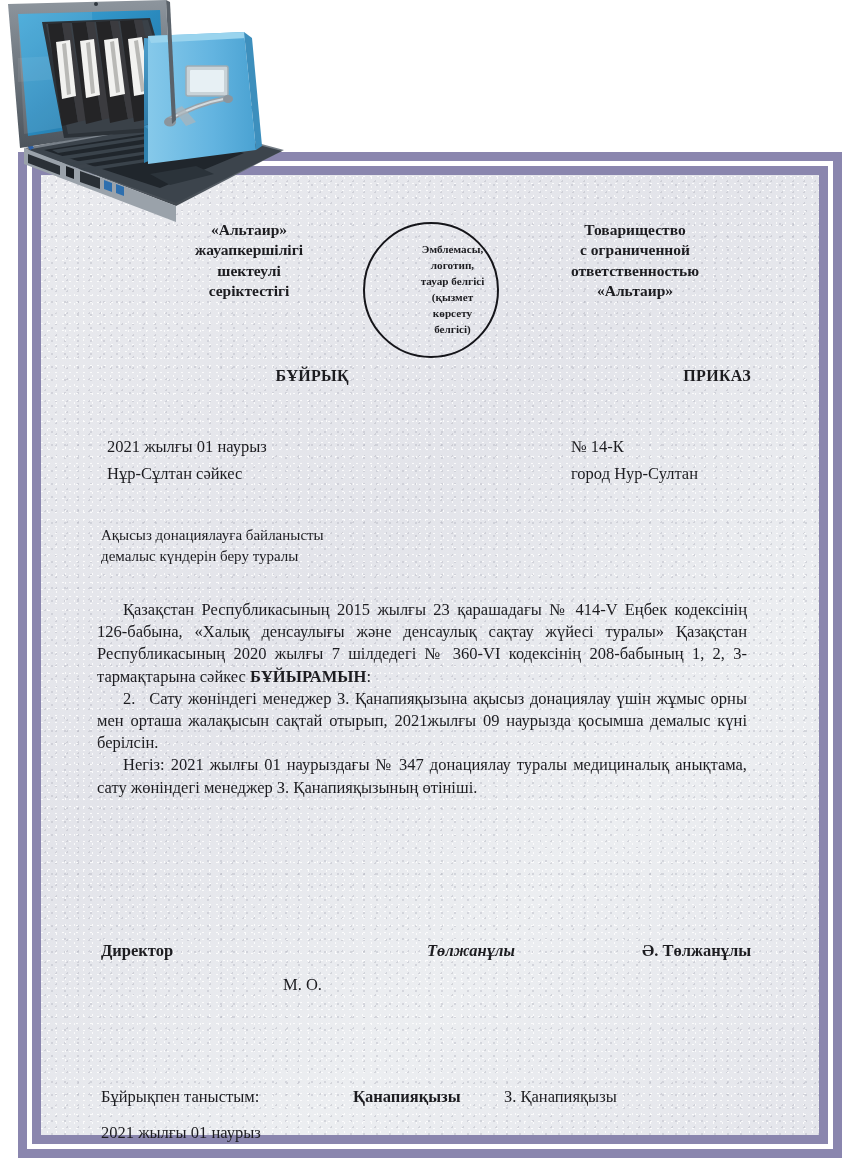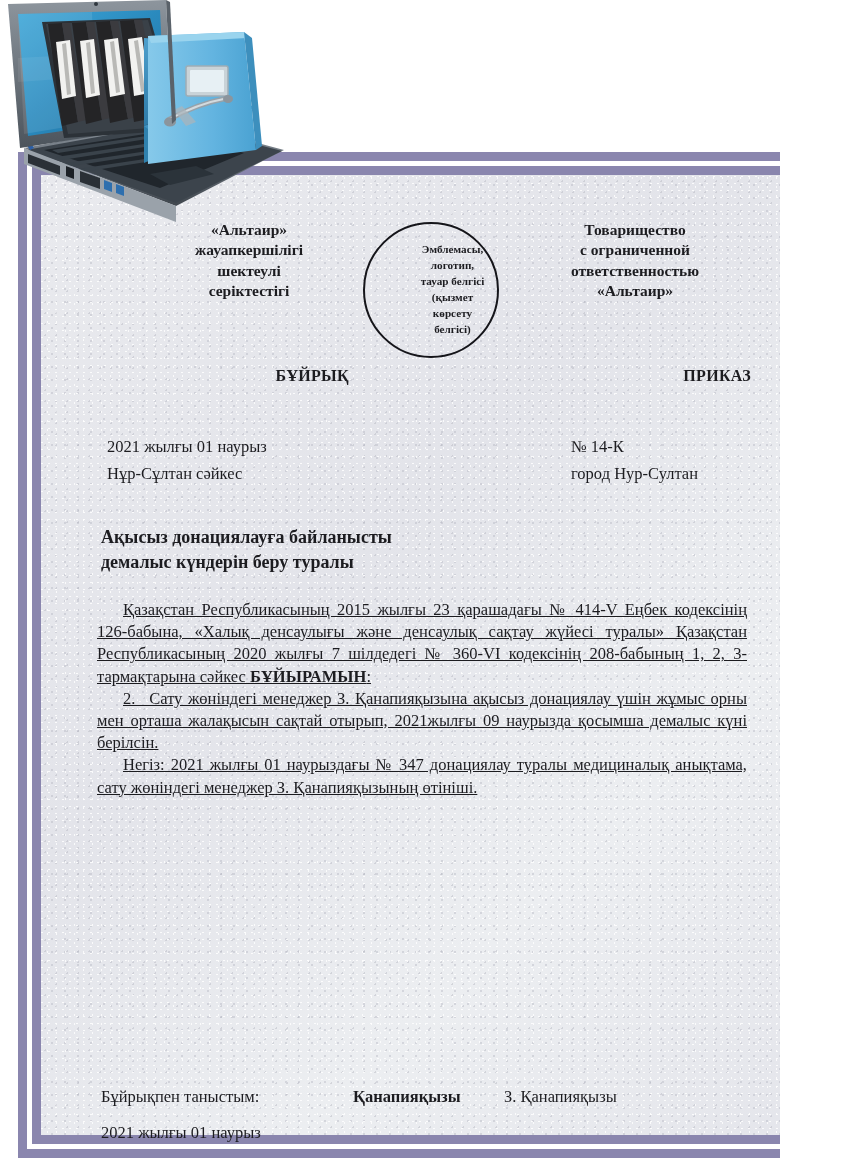--- a/index.html
+++ b/index.html
@@ -5,21 +5,21 @@
   * { box-sizing: border-box; }
   html, body {
     margin: 0; padding: 0;
     width: 860px; height: 1176px;
     background: #ffffff;
     font-family: "Liberation Serif", "DejaVu Serif", serif;
   }
 
   #page {
     position: relative;
-    width: 780px;
+    width: 860px;
     height: 1176px;
     background: #ffffff;
     overflow: hidden;
   }
 
   
   .frame-outer {
     position: absolute;
     left: 18px;
     top: 152px;
@@ -149,35 +149,34 @@
     font-size: 16.5px;
   }
   .meta-l { position: absolute; left: 66px;  top: 0; }
   .meta-r { position: absolute; left: 530px; top: 0; }
 
   .subject {
     position: absolute;
     top: 350px;
     left: 60px;
     width: 520px;
-    font-weight: bold;
-    font-size: 18px;
+    font-weight: normal;
+    font-size: 15px;
     line-height: 1.38;
   }
 
   .body {
     position: absolute;
     top: 424px;
     left: 56px;
     width: 650px;
     font-size: 16.5px;
     line-height: 1.345;
     text-align: justify;
     text-justify: inter-word;
-    text-decoration: underline;
   }
   .body p { margin: 0; text-indent: 26px; }
   .b { font-weight: bold; }
 
   .signblock {
     position: absolute;
     top: 766px;
     left: 56px;
     width: 700px;
   }
@@ -349,20 +348,28 @@
     </div>
 
     <div class="subject">Ақысыз донациялауға байланысты<br>демалыс күндерін беру туралы</div>
 
     <div class="body">
       <p><span>Қазақстан Республикасының 2015 жылғы 23 қарашадағы  № 414-V Еңбек кодексінің 126-бабына, «Халық денсаулығы және денсаулық сақтау жүйесі туралы» Қазақстан Республикасының 2020 жылғы 7 шілдедегі № 360-VI кодексінің 208-бабының 1, 2, 3- тармақтарына сәйкес </span><span class="b">БҰЙЫРАМЫН</span><span>:</span></p>
       <p>2.  Сату жөніндегі менеджер З. Қанапияқызына ақысыз донациялау үшін жұмыс орны мен орташа жалақысын сақтай отырып, 2021жылғы 09 наурызда қосымша демалыс күні берілсін.</p>
       <p>Негіз: 2021 жылғы 01 наурыздағы № 347 донациялау туралы медициналық анықтама, сату жөніндегі менеджер З. Қанапияқызының өтініші.</p>
     </div>
 
+    <div class="signblock">
+      <div class="sign-row">
+        <span class="sign-title">Директор</span>
+        <span class="sign-hand">Төлжанұлы</span>
+        <span class="sign-name">Ә. Төлжанұлы</span>
+      </div>
+      <span class="seal">М. О.</span>
+    </div>
 
     <div class="ack">
       <div class="ack-row">
         <span class="ack-lbl">Бұйрықпен таныстым:</span>
         <span class="ack-hand">Қанапияқызы</span>
         <span class="ack-name">З. Қанапияқызы</span>
       </div>
       <div class="ack-row">
         <span class="ack-date">2021 жылғы 01 наурыз</span>
       </div>

